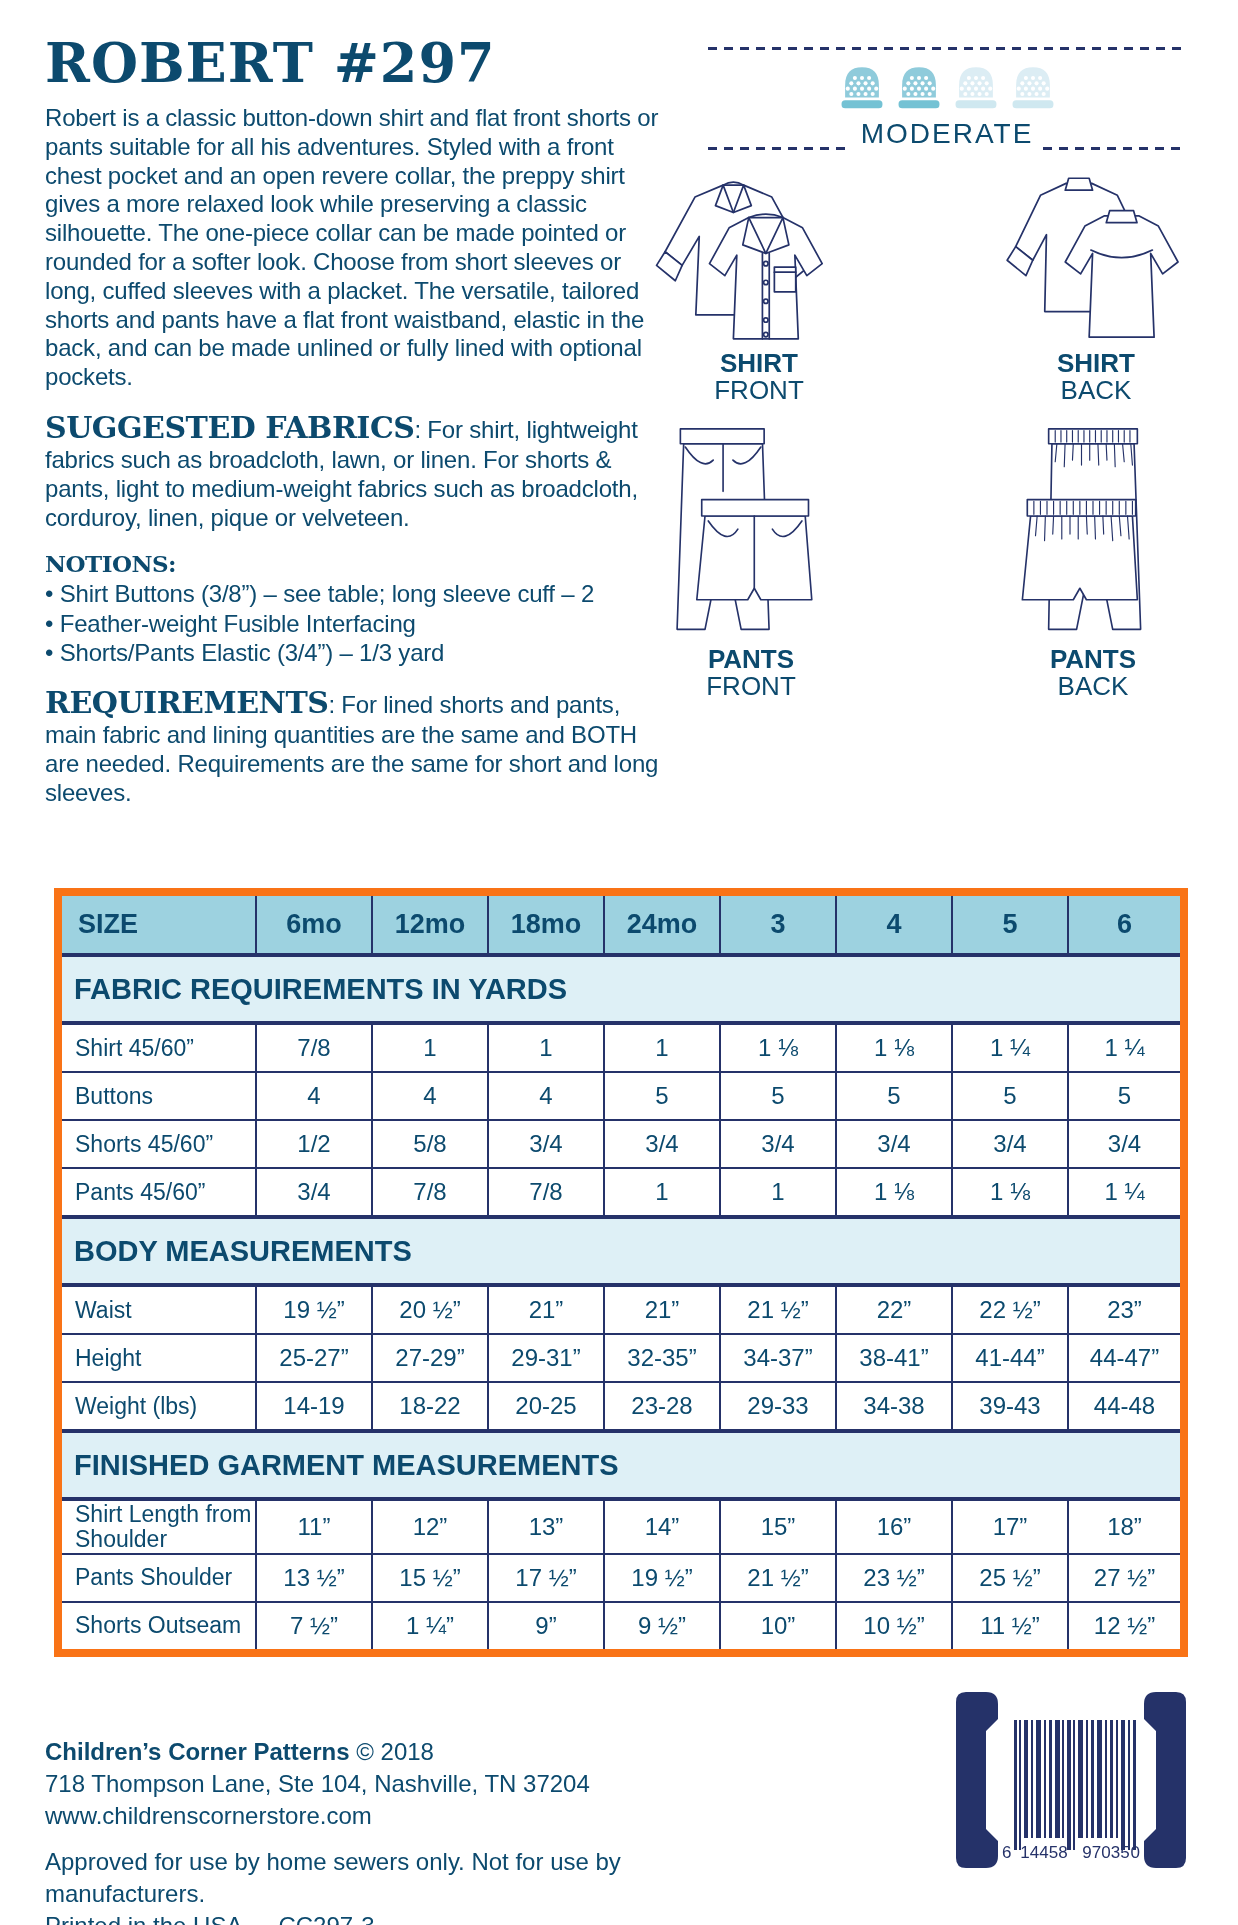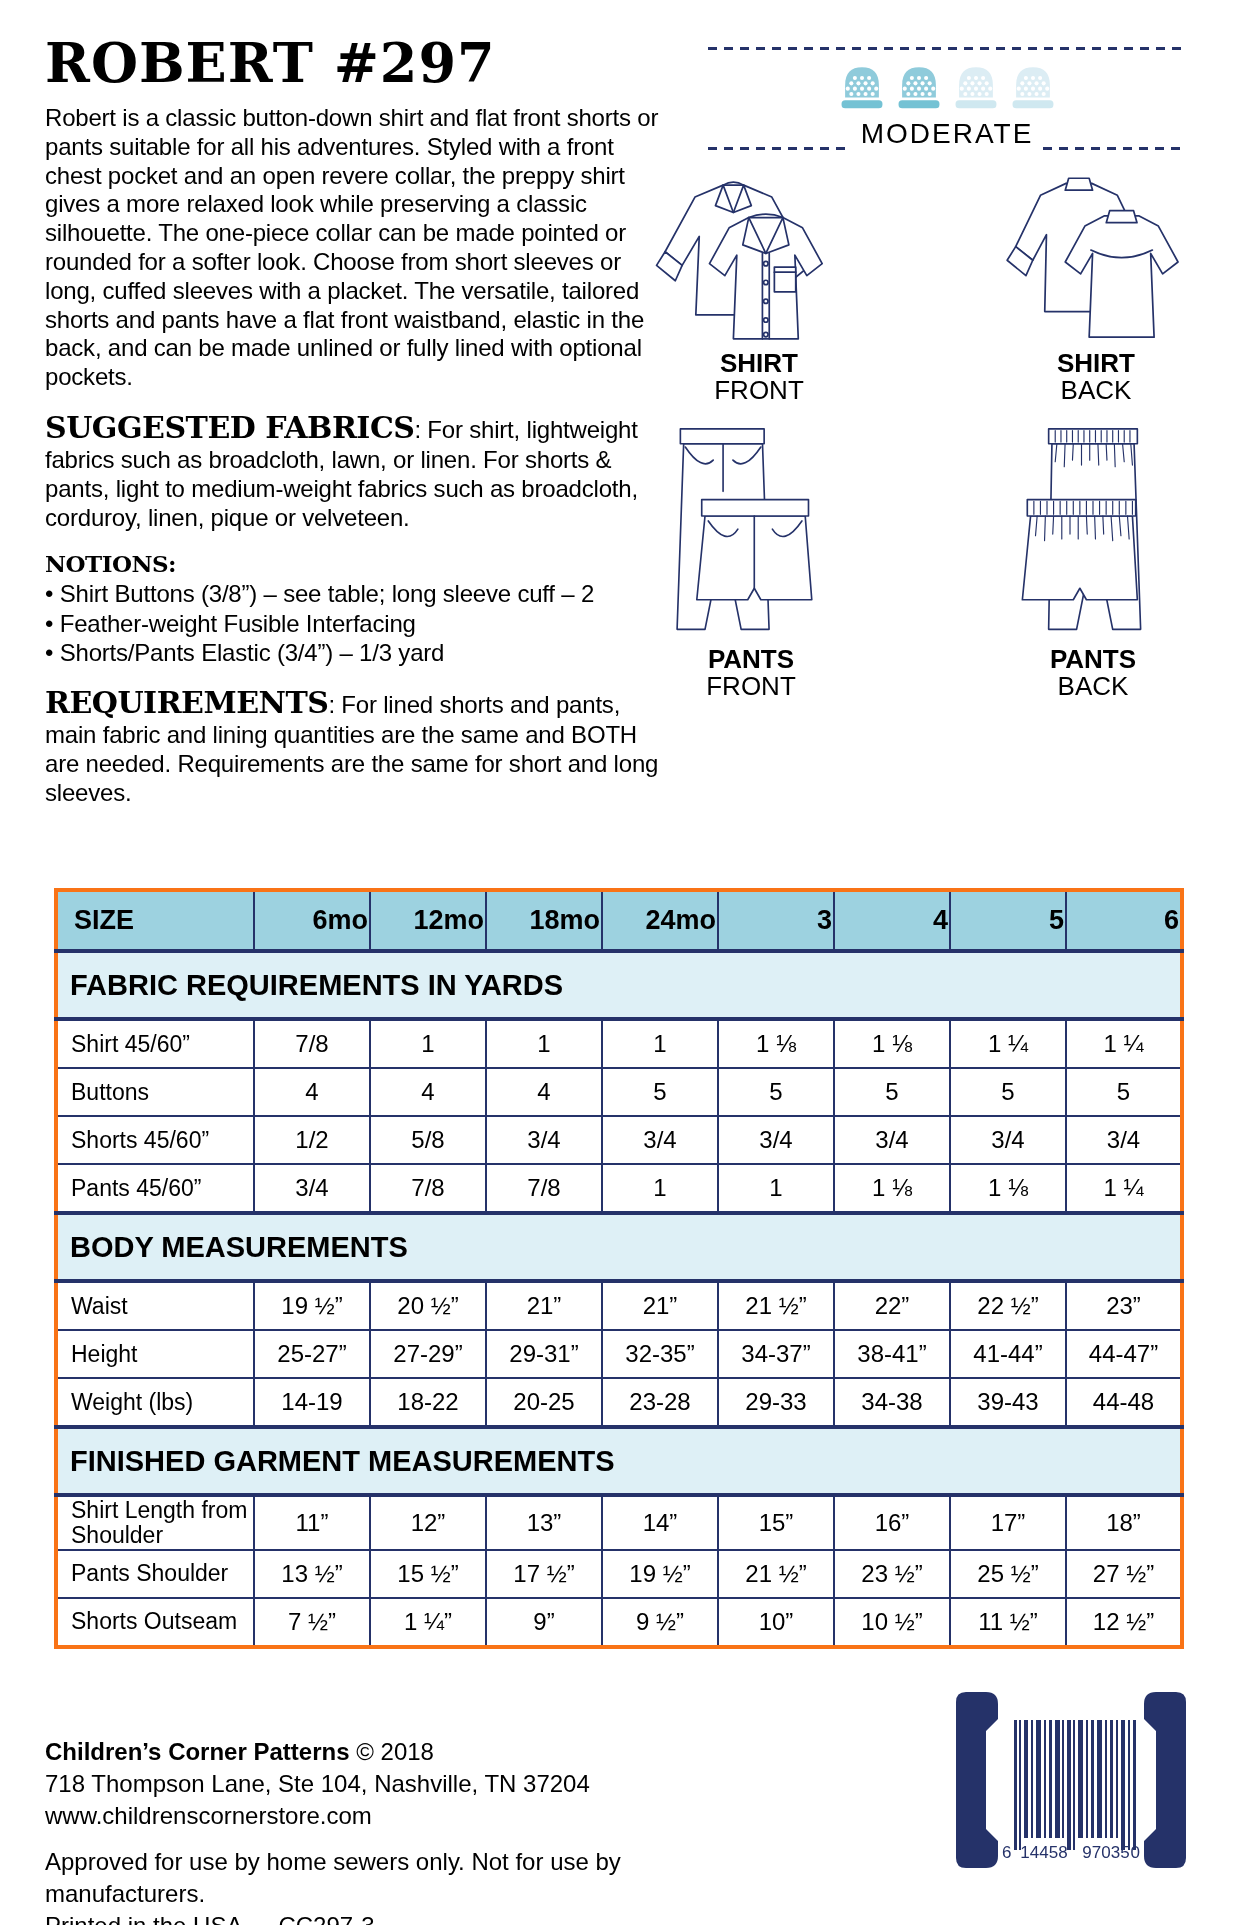--- a/index.html
+++ b/index.html
@@ -1,17 +1,17 @@
 <!DOCTYPE html>
 <html><head>
 <meta charset="utf-8">
 <style>
   html,body{margin:0;padding:0;background:#ffffff;}
   .page{position:relative;width:1238px;height:1925px;background:#fff;overflow:hidden;
-        font-family:"Liberation Sans",sans-serif;color:#000000;}
+        font-family:"Liberation Sans",sans-serif;color:#0c4a6e;}
 
   
   .left-col{position:absolute;left:45px;top:36px;width:618px;}
   .title{font-family:"DejaVu Serif",serif;font-weight:700;font-size:54px;
          letter-spacing:1px;line-height:1.0;margin:0 0 14px 0;}
   .body-text{font-size:24px;line-height:1.2;letter-spacing:-0.2px;margin:0 0 18px 0;}
   .runin{font-family:"DejaVu Serif",serif;font-weight:700;font-size:30px;letter-spacing:-0.5px;}
   .block-head{font-family:"DejaVu Serif",serif;font-weight:700;font-size:23px;
               letter-spacing:-0.5px;margin:0 0 2px 0;}
   .bullet{font-size:24px;line-height:1.22;letter-spacing:-0.2px;}
@@ -34,23 +34,23 @@
   .figure{display:flex;flex-direction:column;align-items:center;}
   .fig-label{text-align:center;line-height:1.05;margin-top:6px;}
   .fig-label .bold{font-weight:bold;font-size:26px;display:block;}
   .fig-label .sub{font-size:26px;display:block;}
   .lineart{stroke:#253269;fill:#ffffff;stroke-width:2;stroke-linejoin:round;stroke-linecap:round;}
   .lineart .nofill{fill:none;}
 
   
   .size-table-wrap{position:absolute;left:54px;top:888px;}
   table.size-table{border-collapse:collapse;table-layout:fixed;width:1130px;
-        border:4px solid #f97316;}
+        border:8px solid #f97316;}
   table.size-table th,table.size-table td{border:2px solid #253269;}
-  tr.head-row th{background:#9dd2e0;height:55px;font-size:27px;font-weight:bold;text-align:right;}
+  tr.head-row th{background:#9dd2e0;height:55px;font-size:27px;font-weight:bold;text-align:center;}
   tr.head-row th.label-col{text-align:left;padding-left:16px;}
   tr.section-row td{background:#def0f6;height:62px;font-size:29px;font-weight:bold;
         text-align:left;padding-left:12px;border-top:4px solid #253269;border-bottom:4px solid #253269;}
   tr.data-row td{height:44px;font-size:24px;text-align:center;background:#fff;}
   tr.data-row td.label-col{text-align:left;padding-left:13px;font-size:23px;line-height:1.08;}
 
   
   .footer{position:absolute;left:45px;top:1736px;width:720px;font-size:24px;line-height:1.33;}
   .footer .pub-bold{font-weight:bold;}
   .footer .gap{height:14px;}

